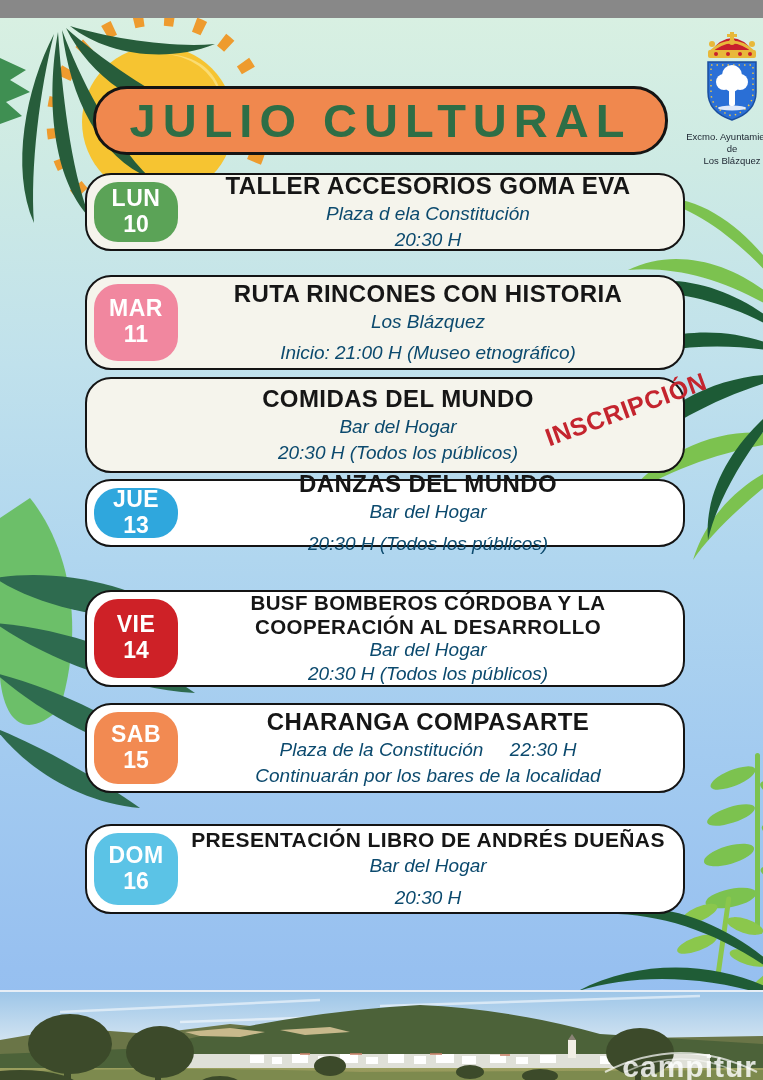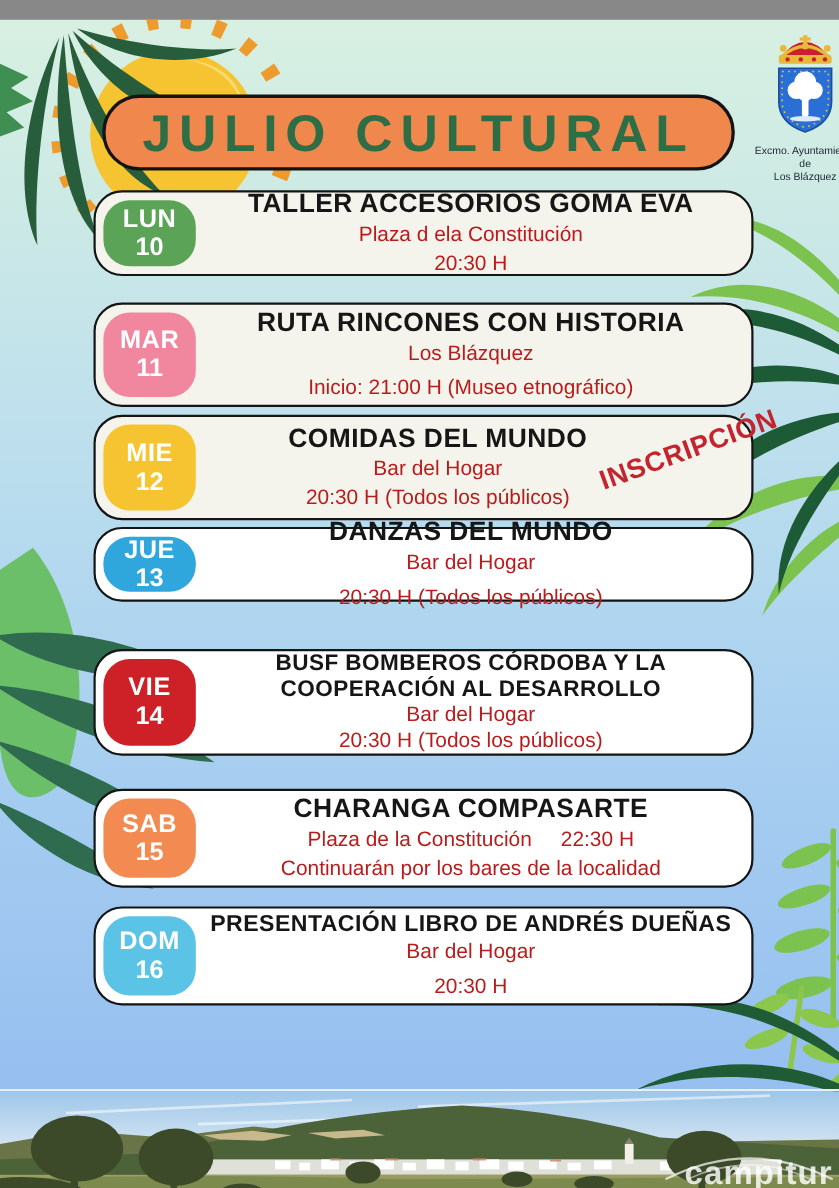--- a/index.html
+++ b/index.html
@@ -21,21 +21,21 @@
   .card{position:absolute;left:85px;width:600px;border:2.5px solid #141414;border-radius:26px;box-sizing:border-box;}
   .badge{position:absolute;left:7px;top:7px;bottom:7px;width:84px;border-radius:24px;
     display:flex;flex-direction:column;align-items:center;justify-content:center;color:#fff;font-weight:bold;}
   .badge .day{font-size:23px;line-height:1.1;letter-spacing:.5px;}
   .badge .date{font-size:23px;line-height:1.2;}
   .content{position:absolute;left:96px;right:10px;top:0;bottom:0;display:flex;flex-direction:column;
     align-items:center;justify-content:center;text-align:center;}
   .etitle{margin:0;font-size:24px;font-weight:bold;color:#161616;letter-spacing:.4px;line-height:1.15;}
   .etitle.small{font-size:20.5px;}
   .etitle.mid{font-size:21px;}
-  .eline{margin:2px 0 0 0;font-size:19px;color:#b91c1c;line-height:1.25;white-space:pre-wrap;}
+  .eline{margin:2px 0 0 0;font-size:19px;color:#0c4a6e;line-height:1.25;white-space:pre-wrap;font-style:italic;}
   .eline.gap{margin-top:8px;}
 
   
   .stamp{position:absolute;left:541px;top:376px;width:175px;transform:rotate(-20deg);
     color:#c4242e;font-size:25px;font-weight:bold;letter-spacing:.5px;white-space:nowrap;}
 
   
   .photo{position:absolute;left:0;top:972px;width:763px;height:108px;border-top:2px solid #e7eef6;box-sizing:content-box;}
   .photo svg{display:block;}
   .watermark{position:absolute;right:6px;bottom:6px;text-align:right;color:rgba(255,255,255,.82);}
@@ -185,24 +185,20 @@
       <span class="date">11</span>
     </div>
     <div class="content">
       <h2 class="etitle">RUTA RINCONES CON HISTORIA</h2>
       <p class="eline">Los Blázquez</p>
       <p class="eline gap">Inicio: 21:00 H (Museo etnográfico)</p>
     </div>
   </section>
 
   <section class="card" style="top:359px;height:96px;background:#f5f4ec">
-    <div class="badge" style="background-color: rgb(246, 196, 49);">
-      <span class="day">MIE</span>
-      <span class="date">12</span>
-    </div>
     <div class="content" style="right:70px;">
       <h2 class="etitle">COMIDAS DEL MUNDO</h2>
       <p class="eline">Bar del Hogar</p>
       <p class="eline">20:30 H (Todos los públicos)</p>
     </div>
   </section>
 
   <section class="card" style="top:461px;height:68px;background:#ffffff">
     <div class="badge" style="background-color: rgb(47, 167, 221);">
       <span class="day">JUE</span>
@@ -220,21 +216,21 @@
       <span class="day">VIE</span>
       <span class="date">14</span>
     </div>
     <div class="content">
       <h2 class="etitle small">BUSF BOMBEROS CÓRDOBA Y LA COOPERACIÓN AL DESARROLLO</h2>
       <p class="eline" style="margin-top:0;">Bar del Hogar</p>
       <p class="eline" style="margin-top:0;">20:30 H (Todos los públicos)</p>
     </div>
   </section>
 
-  <section class="card" style="top:699px;height:90px;background:#ffffff">
+  <section class="card" style="top:685px;height:90px;background:#ffffff">
     <div class="badge" style="background-color: rgb(242, 138, 82);">
       <span class="day">SAB</span>
       <span class="date">15</span>
     </div>
     <div class="content">
       <h2 class="etitle">CHARANGA COMPASARTE</h2>
       <p class="eline">Plaza de la Constitución&nbsp;&nbsp;&nbsp;&nbsp;&nbsp;22:30 H</p>
       <p class="eline">Continuarán por los bares de la localidad</p>
     </div>
   </section>

